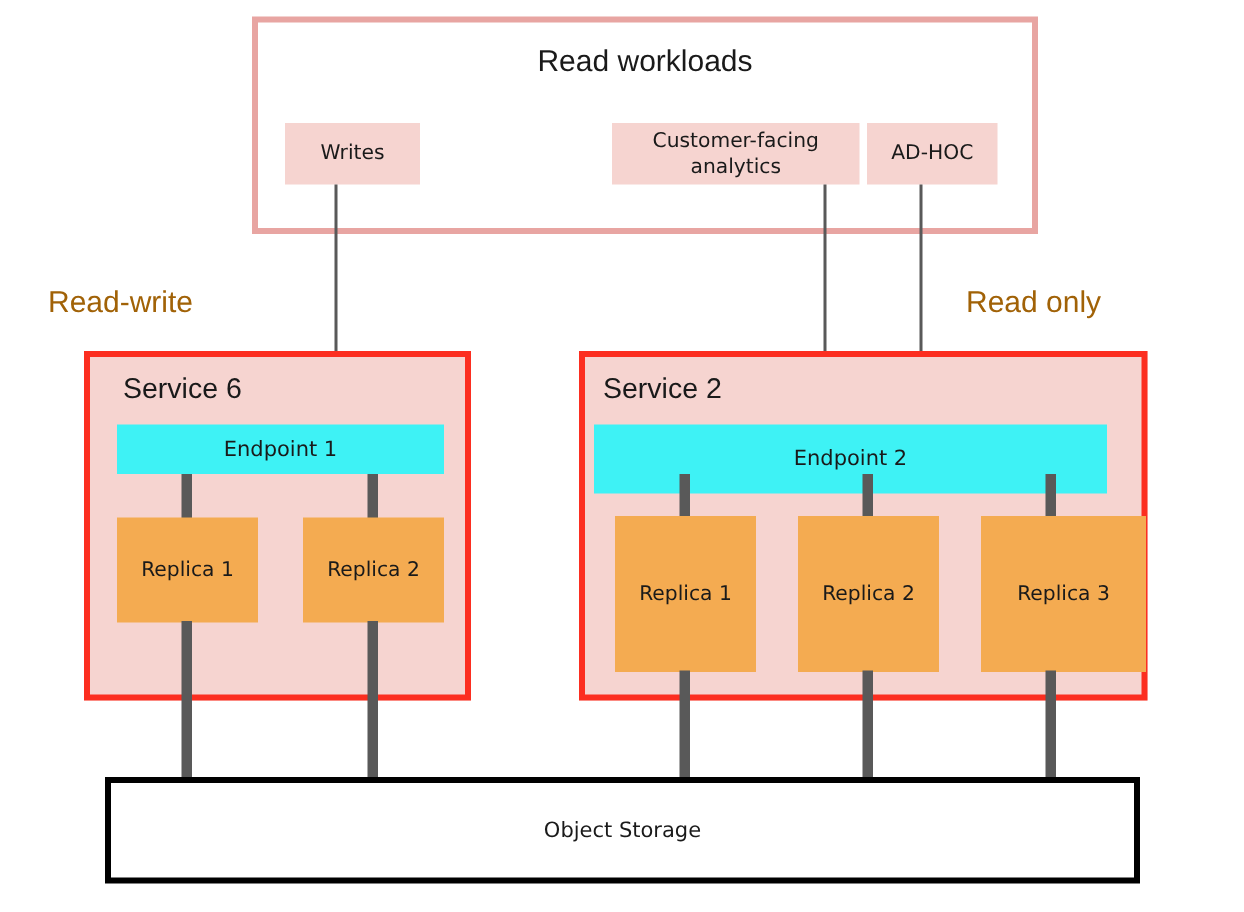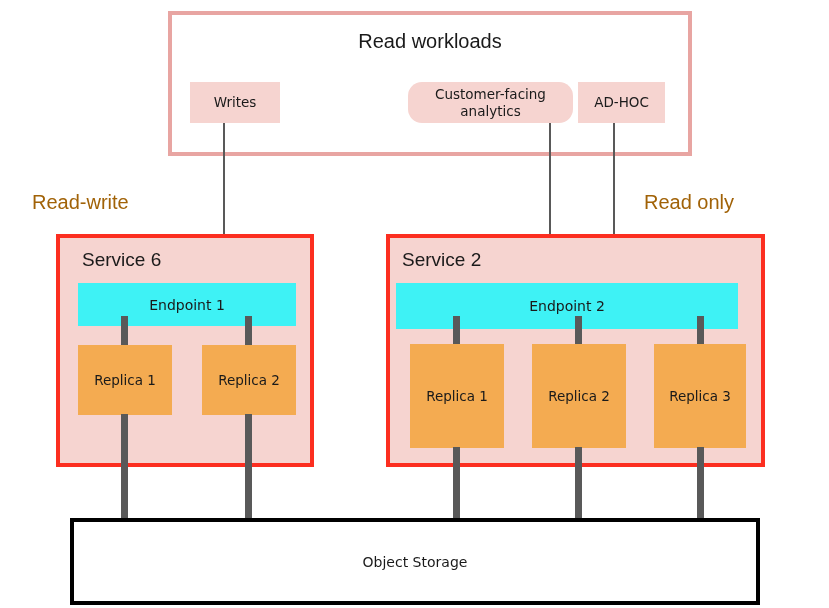--- a/index.html
+++ b/index.html
@@ -40,21 +40,21 @@
     color: #1a1a1a;
     font-size: 13.5px;
     display: flex;
     align-items: center;
     justify-content: center;
     text-align: center;
     line-height: 1.25;
     font-family: "DejaVu Sans", sans-serif;
   }
   .chip-writes   { left: 190px; top: 82px; width: 90px;  height: 41px; }
-  .chip-cfa      { left: 408px; top: 82px; width: 165px; height: 41px; border-radius: 14px; }
+  .chip-cfa      { left: 408px; top: 82px; width: 165px; height: 41px; }
   .chip-adhoc    { left: 578px; top: 82px; width: 87px;  height: 41px; }
 
   
   .side-label {
     font-size: 20px;
     color: #a16207;
     white-space: nowrap;
     font-family: "Liberation Sans", sans-serif;
   }
   .label-rw { left: 32px;  top: 191px; }
@@ -80,42 +80,42 @@
   
   .endpoint {
     background: #3ef2f5;
     color: #1a1a1a;
     font-size: 14px;
     display: flex;
     align-items: center;
     justify-content: center;
     font-family: "DejaVu Sans", sans-serif;
   }
-  .endpoint-1 { left: 78px;  top: 283px; width: 218px; height: 43px; }
+  .endpoint-1 { left: 78px;  top: 283px; width: 218px; height: 33px; }
   .endpoint-2 { left: 396px; top: 283px; width: 342px; height: 46px; }
 
   
   .replica {
     background: #f4ab51;
     color: #1a1a1a;
     font-size: 13.5px;
     display: flex;
     align-items: center;
     justify-content: center;
     font-family: "DejaVu Sans", sans-serif;
   }
   .r1a { left: 78px;  top: 345px; width: 94px; height: 70px; }
   .r1b { left: 202px; top: 345px; width: 94px; height: 70px; }
   .r2a { left: 410px; top: 344px; width: 94px; height: 104px; }
   .r2b { left: 532px; top: 344px; width: 94px; height: 104px; }
-  .r2c { left: 654px; top: 344px; width: 92px; height: 104px; }
+  .r2c { left: 654px; top: 344px; width: 110px; height: 104px; }
 
   
   .storage-box {
-    left: 70px; top: 518px; width: 690px; height: 87px;
+    left: 70px; top: 518px; width: 690px; height: 71px;
     background: #ffffff;
     border: 4px solid #000000;
     display: flex;
     align-items: center;
     justify-content: center;
     font-size: 14px;
     color: #1a1a1a;
     font-family: "DejaVu Sans", sans-serif;
   }
 

